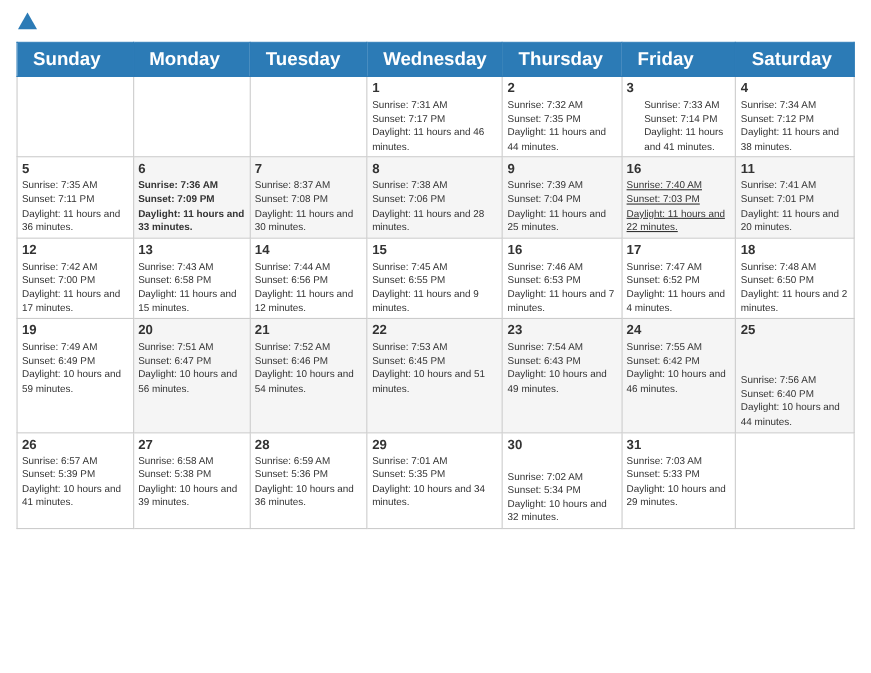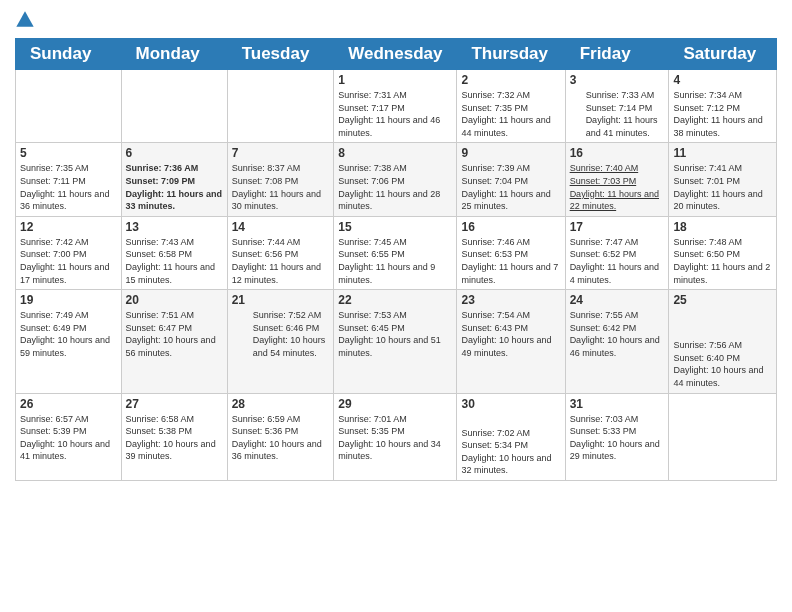--- a/index.html
+++ b/index.html
@@ -257,21 +257,21 @@
 Daylight: 10 hours and 59 minutes.</div>
           </td>
           <td>
             <span class="day-number">20</span>
             <div class="day-info" style="white-space: pre-line;">Sunrise: 7:51 AM
 Sunset: 6:47 PM
 Daylight: 10 hours and 56 minutes.</div>
           </td>
           <td>
             <span class="day-number">21</span>
-            <div class="day-info" style="white-space: pre-line; margin-left: 21px;">Sunrise: 7:52 AM
+            <div class="day-info" style="white-space: pre-line;">Sunrise: 7:52 AM
 Sunset: 6:46 PM
 Daylight: 10 hours and 54 minutes.</div>
           </td>
           <td>
             <span class="day-number">22</span>
             <div class="day-info" style="white-space: pre-line;">Sunrise: 7:53 AM
 Sunset: 6:45 PM
 Daylight: 10 hours and 51 minutes.</div>
           </td>
           <td>

